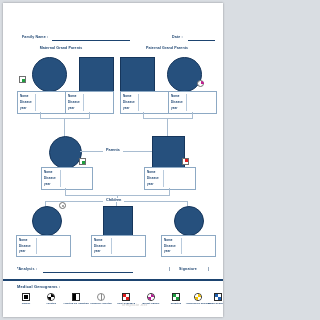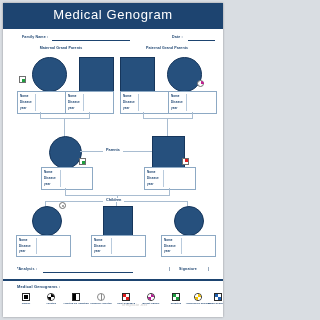--- a/index.html
+++ b/index.html
@@ -83,23 +83,20 @@
   .wm{
     position:absolute;left:118px;top:299px;width:70px;
     font-size:4px;color:#c9c9c9;letter-spacing:.3px;
   }
 </style>
 </head>
 <body>
 
 <div class="page">
 
-  <div class="titlebar">
-    <div class="ttl">Medical Genogram</div>
-  </div>
 
   <div class="meta">
     <span class="lbl" style="left:19px;top:3px;">Family Name :</span>
     <span class="rule" style="left:49px;top:8px;width:78px;"></span>
     <span class="lbl" style="left:169px;top:3px;">Date :</span>
     <span class="rule" style="left:185px;top:8px;width:27px;"></span>
   </div>
 
   <div class="cap" style="left:14px;top:43px;width:88px;">Maternal Grand Parents</div>
   <div class="cap" style="left:120px;top:43px;width:88px;">Paternal Grand Parents</div>

